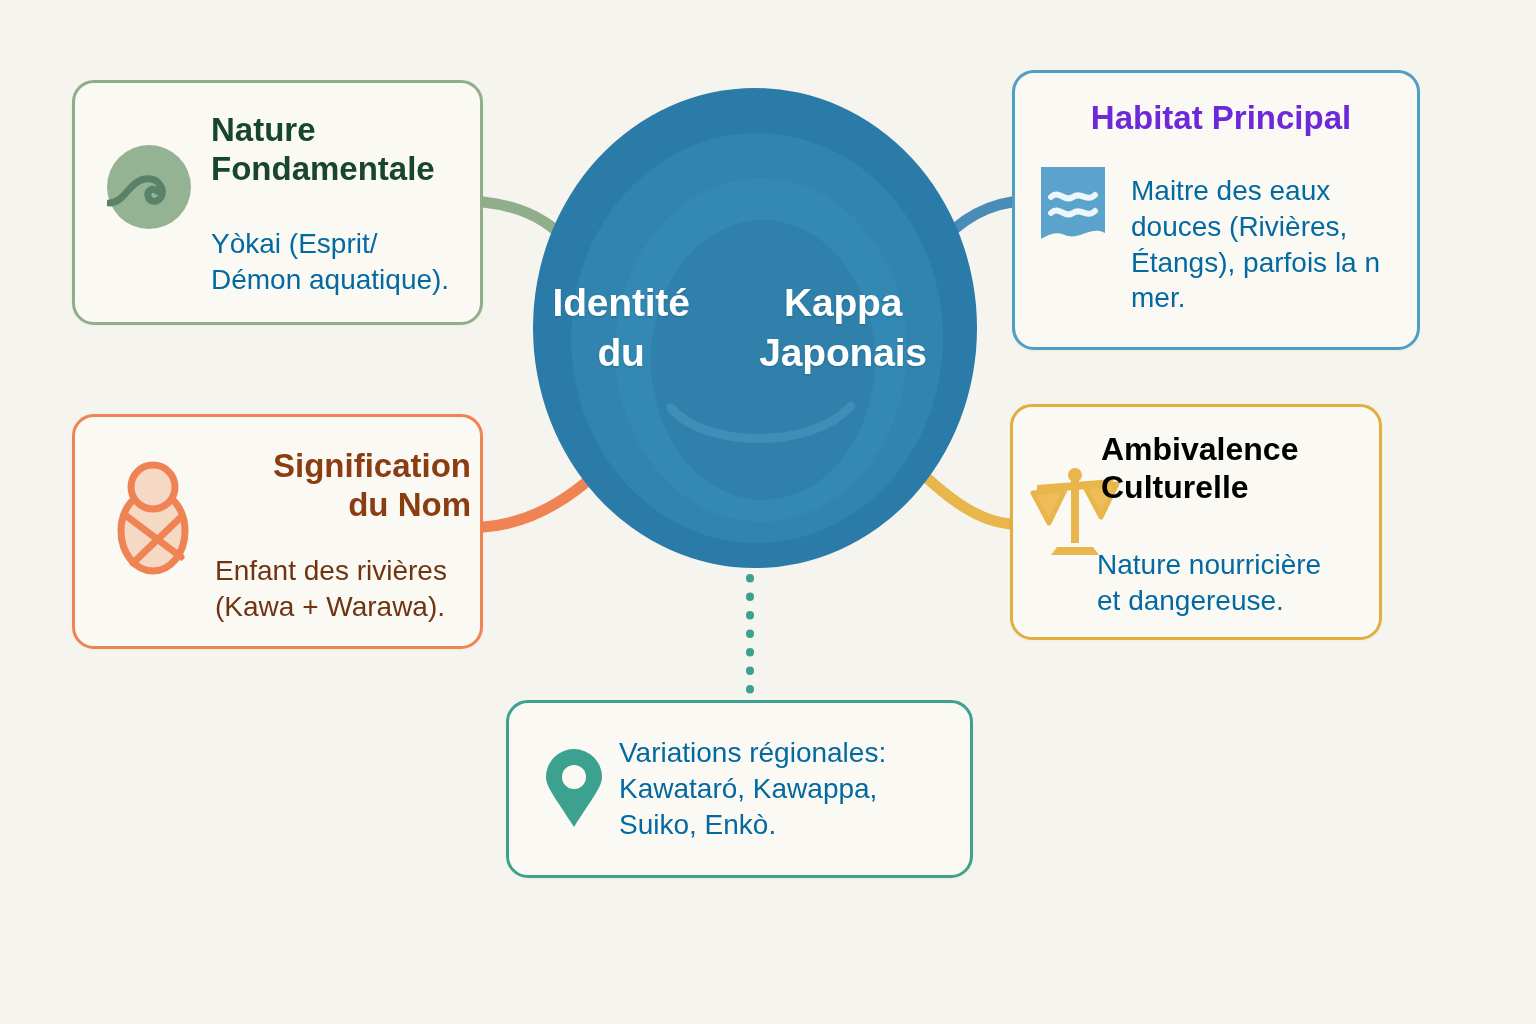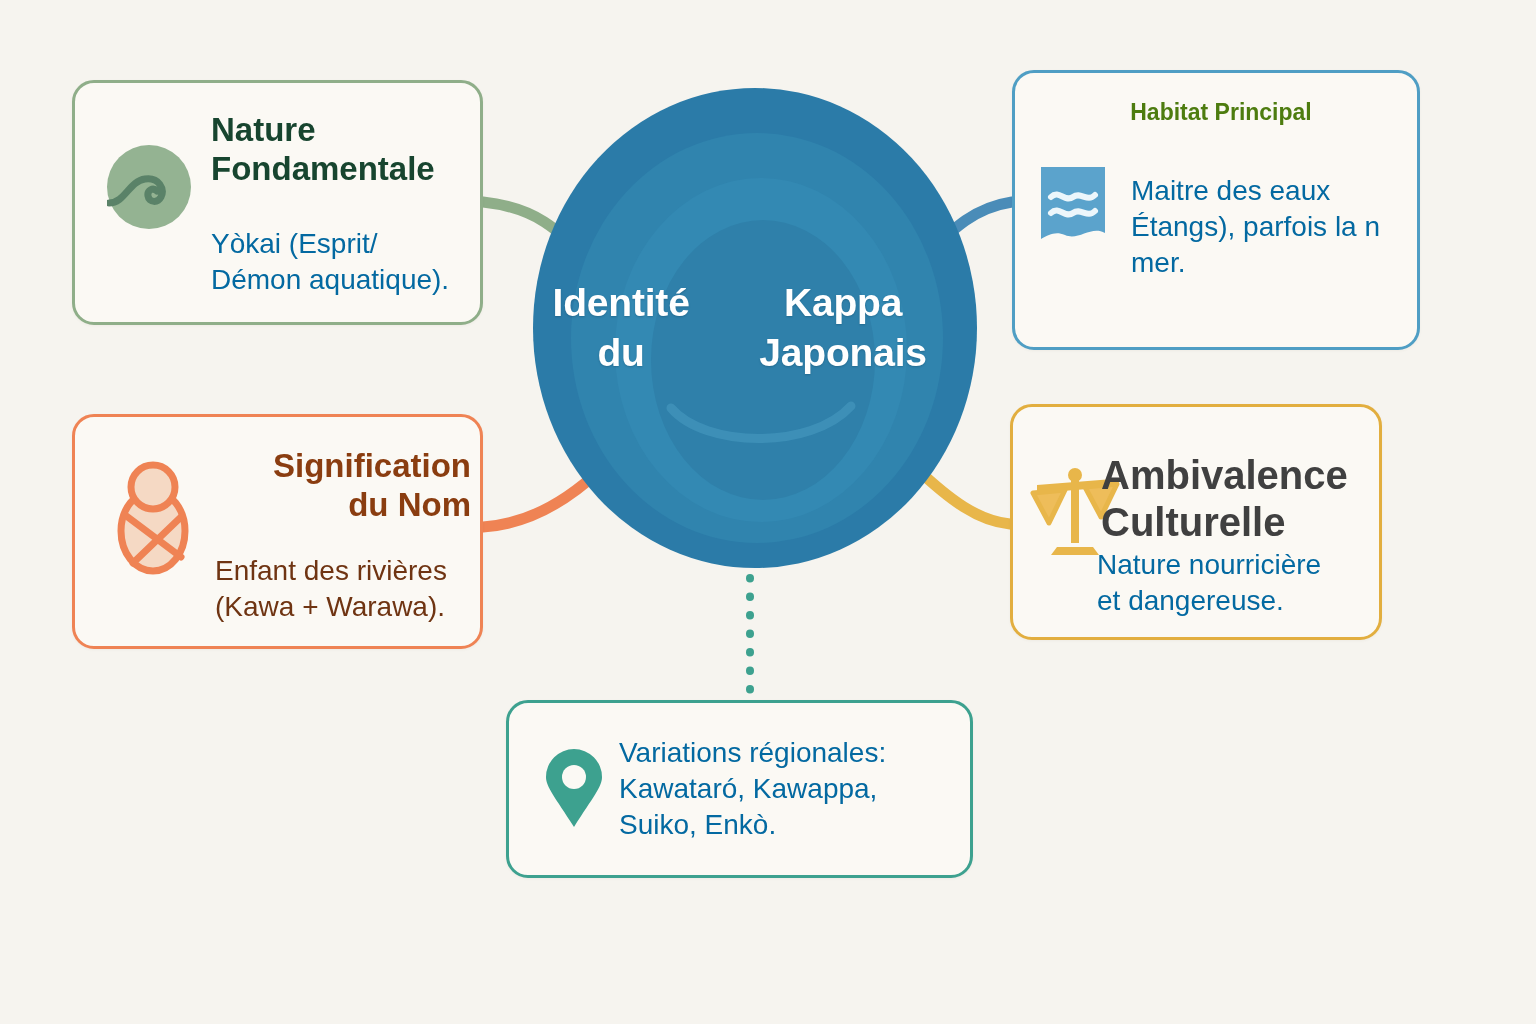--- a/index.html
+++ b/index.html
@@ -112,22 +112,22 @@
   #card-nature .card-icon { left: 32px; top: 62px; }
 
   
   #card-habitat {
     left: 1012px; top: 70px; width: 408px; height: 280px;
     border-color: #4f9ec4;
   }
   #card-habitat .card-title {
     position: absolute;
     left: 20px; top: 26px; width: 372px;
-    color: #4d7c0f;
-    font-size: 23px;
+    color: #6d28d9;
+    font-size: 33px;
     text-align: center;
   }
   #card-habitat .card-desc {
     position: absolute;
     left: 116px; top: 100px; width: 282px;
     font-size: 28px;
   }
   #card-habitat .card-icon { left: 18px; top: 88px; }
 
   
@@ -151,23 +151,22 @@
   #card-nom .card-icon { left: 40px; top: 42px; }
 
   
   #card-ambivalence {
     left: 1010px; top: 404px; width: 372px; height: 236px;
     border-color: #e2ae3f;
   }
   #card-ambivalence .card-title {
     position: absolute;
     left: 88px; top: 24px; width: 276px;
-    color: #404040;
-    font-size: 40px;
-    margin-top: 21px;
+    color: #000000;
+    font-size: 32px;
   }
   #card-ambivalence .card-desc {
     position: absolute;
     left: 84px; top: 140px; width: 280px;
     font-size: 28px;
   }
   #card-ambivalence .card-icon { left: 16px; top: 52px; }
 
   
   #card-variations {
@@ -239,20 +238,21 @@
       <span class="card-icon">
         <svg width="80" height="86" viewBox="0 0 80 86">
           <path d="M 8 6 L 72 6 L 72 72 C 58 64, 46 80, 32 74 C 22 70, 16 74, 8 78 Z" fill="#5ba3cc"></path>
           <path d="M 18 36 C 26 28, 32 42, 40 36 C 48 30, 54 42, 62 34" fill="none" stroke="#ecf6fb" stroke-width="6" stroke-linecap="round"></path>
           <path d="M 18 52 C 26 44, 32 58, 40 52 C 48 46, 54 58, 62 50" fill="none" stroke="#ecf6fb" stroke-width="6" stroke-linecap="round"></path>
         </svg>
       </span>
       <div class="card-title">Habitat Principal</div>
       <div class="card-desc">
         <span class="nowrap-line">Maitre des eaux</span>
+        <span class="nowrap-line">douces (Rivières,</span>
         <span class="nowrap-line">Étangs), parfois la n</span>
         <span class="nowrap-line">mer.</span>
       </div>
     </div>
   </div>
 
   <div class="card" id="card-nom">
     <div class="card-inner">
       <span class="card-icon">
         <svg width="76" height="116" viewBox="0 0 76 116">

